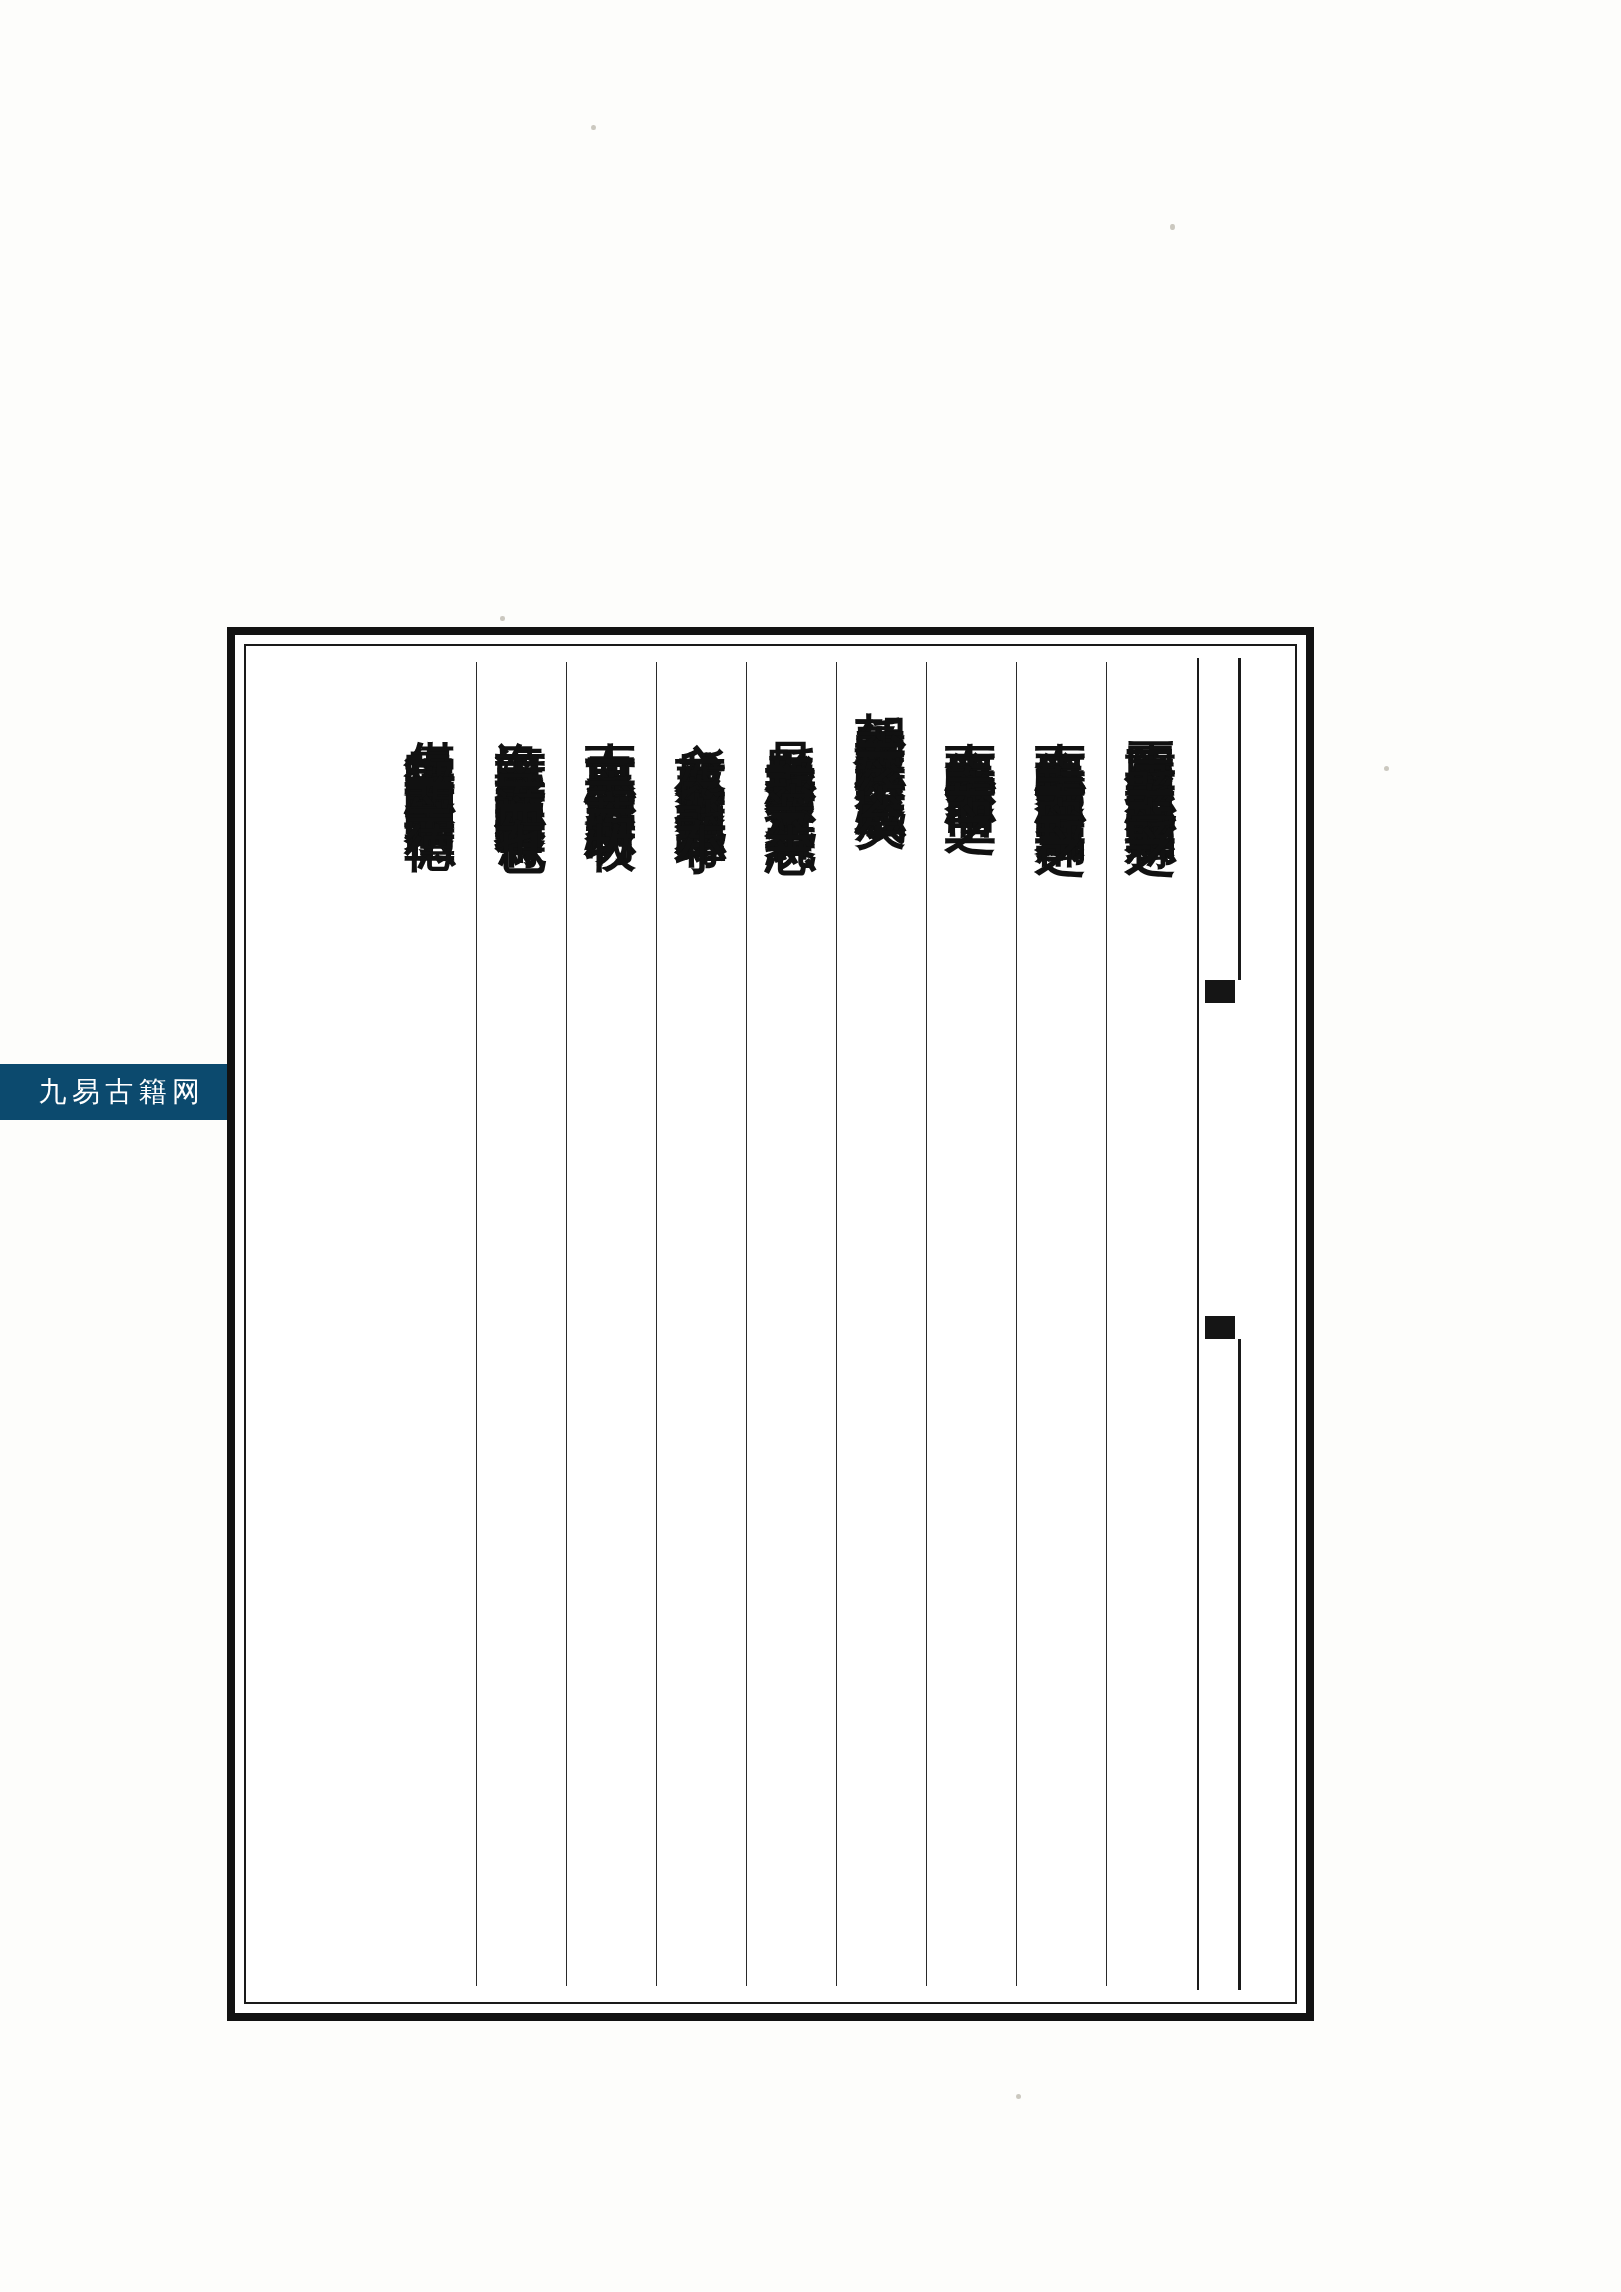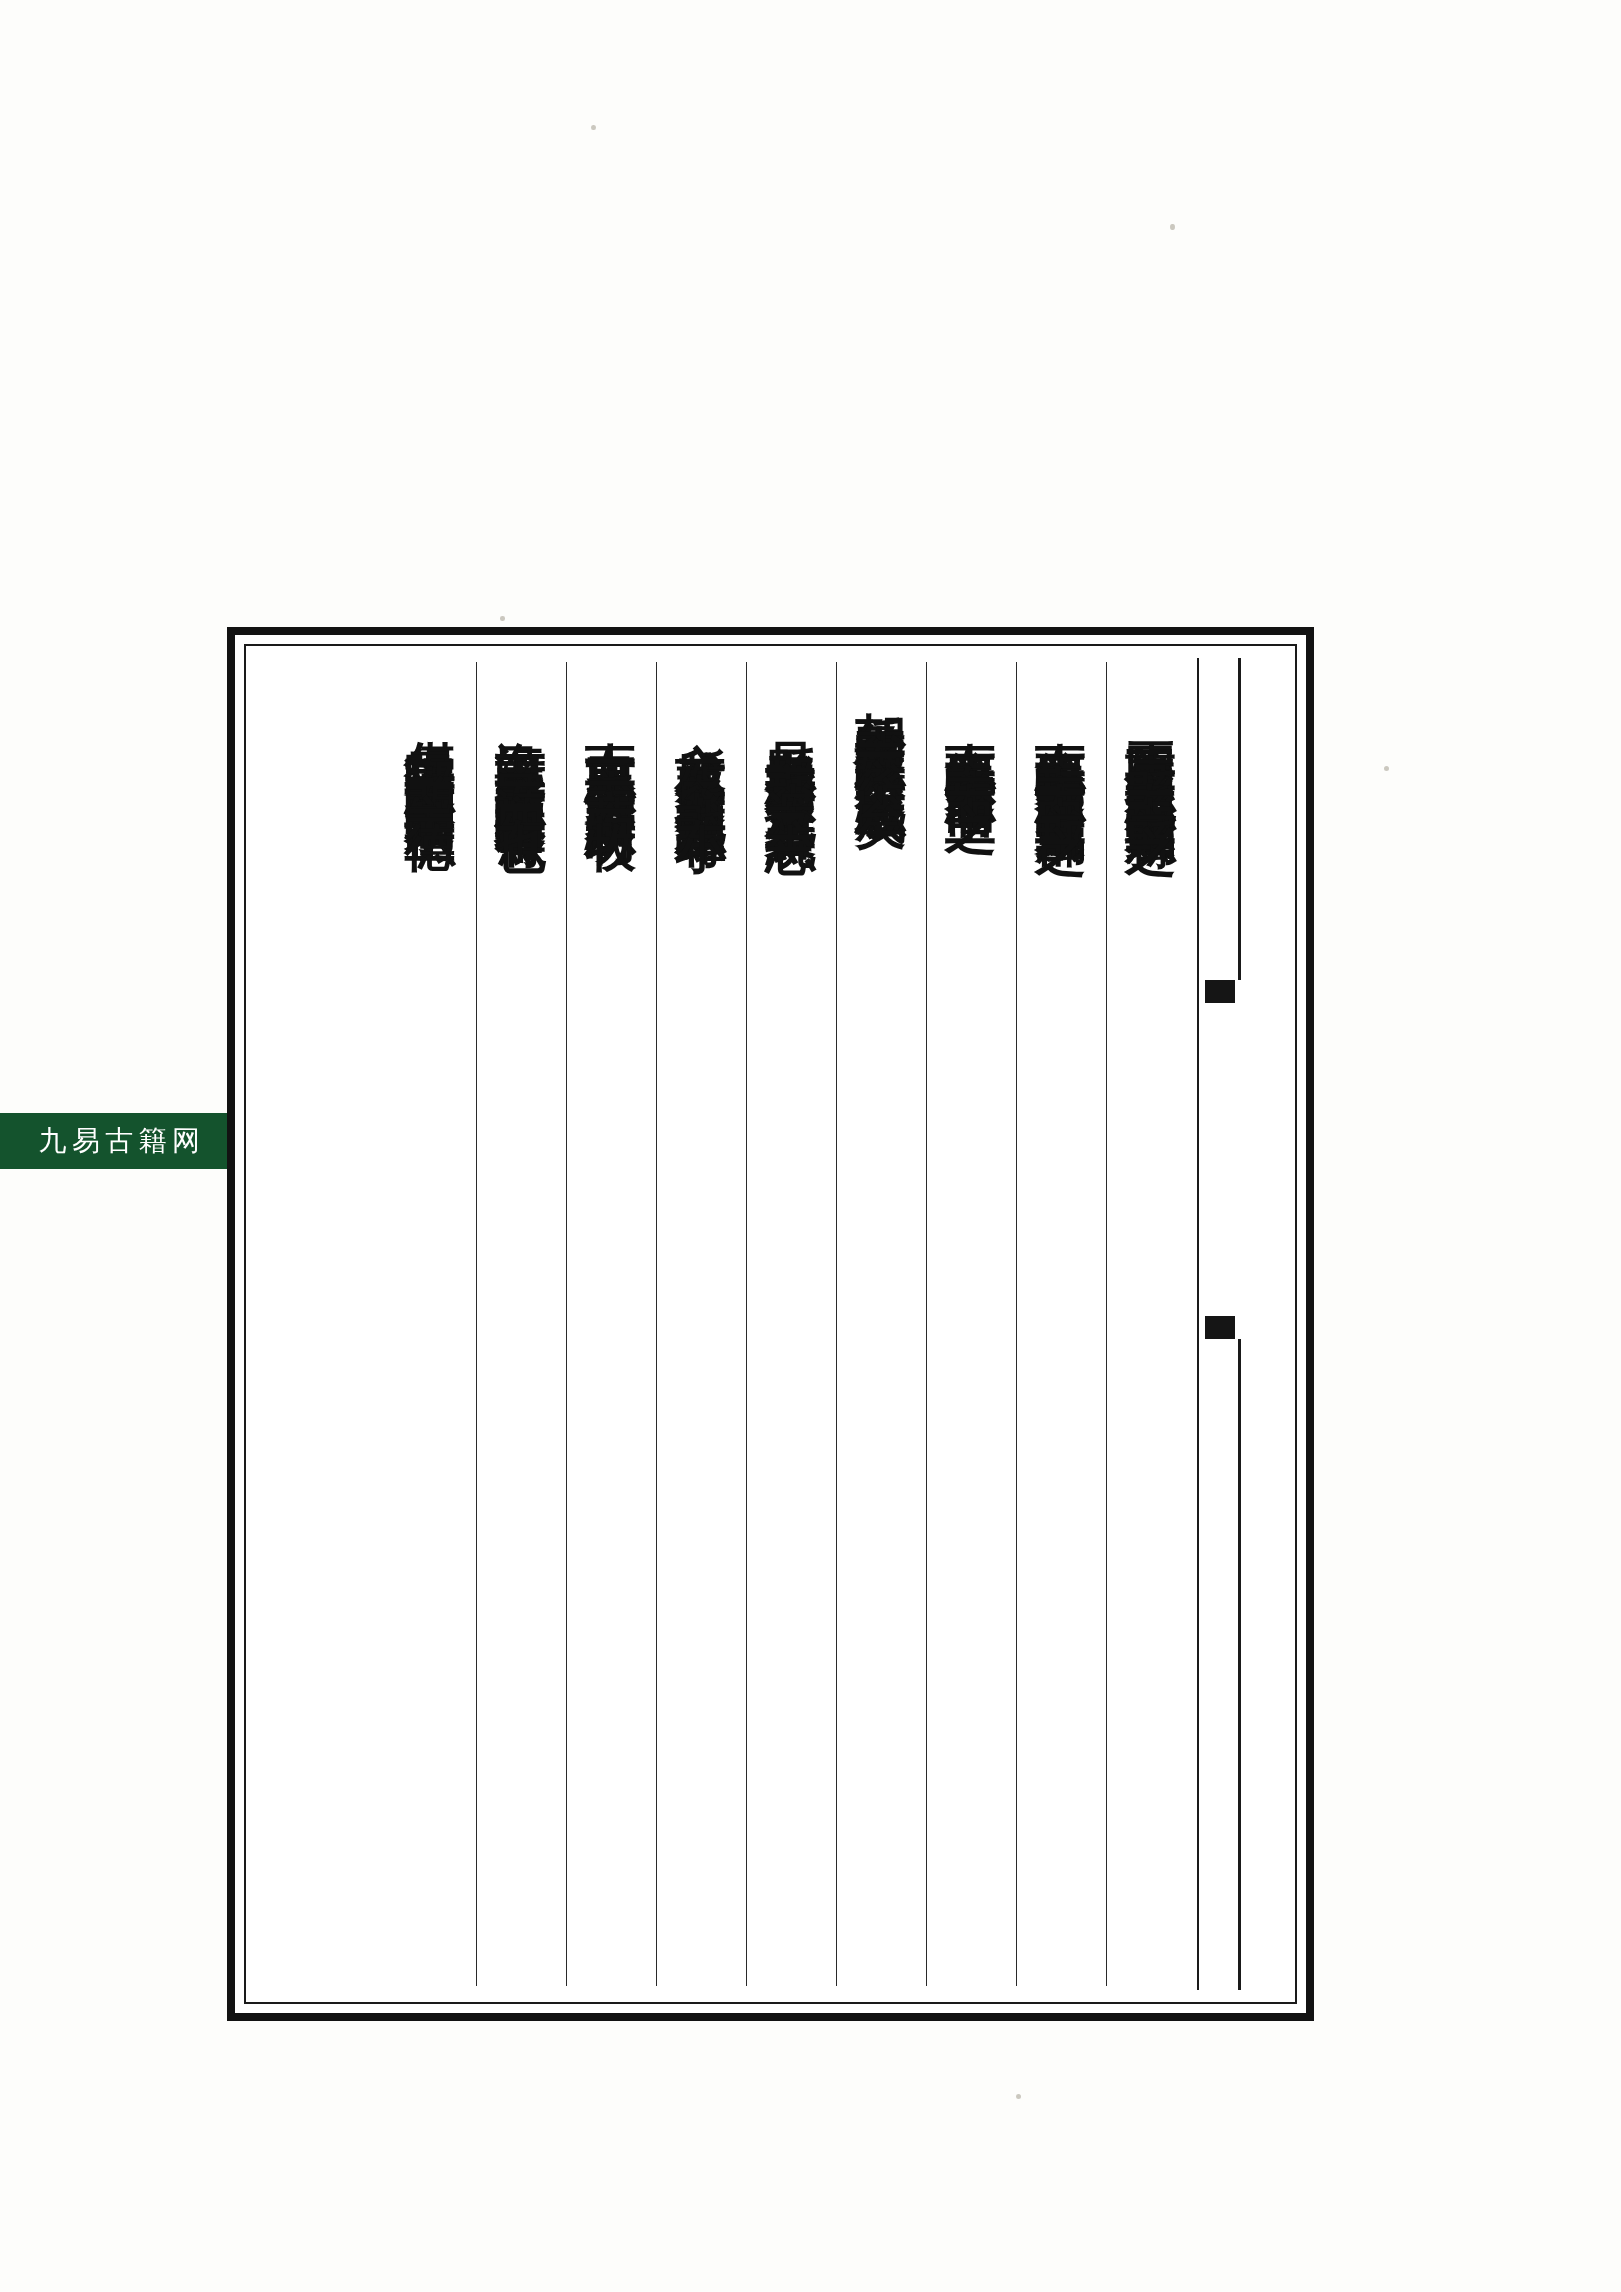--- a/index.html
+++ b/index.html
@@ -27,24 +27,24 @@
     position: absolute;
     background: #b9b5ab;
     border-radius: 50%;
     opacity: .75;
   }
 
   
   #watermark {
     position: absolute;
     left: 0px;
-    top: 1113px;
+    top: 1064px;
     width: 244px;
     height: 56px;
-    background: #14532d;
+    background: #0c4a6e;
     color: #ffffff;
     font-family: "DejaVu Sans", "Liberation Sans", sans-serif;
     font-size: 28px;
     letter-spacing: 5.4px;
     display: flex;
     align-items: center;
     justify-content: center;
     box-sizing: border-box;
   }
 

